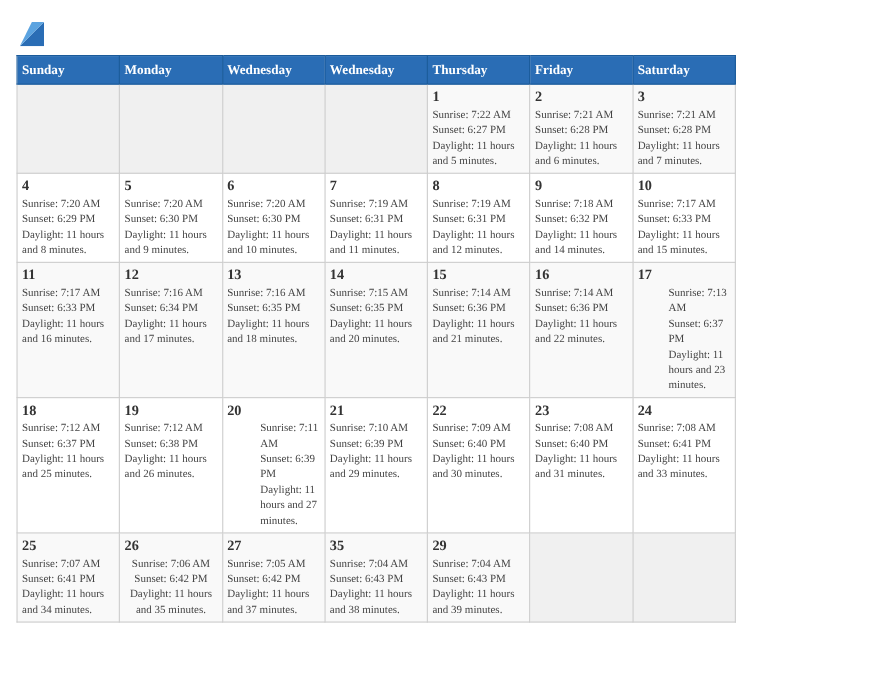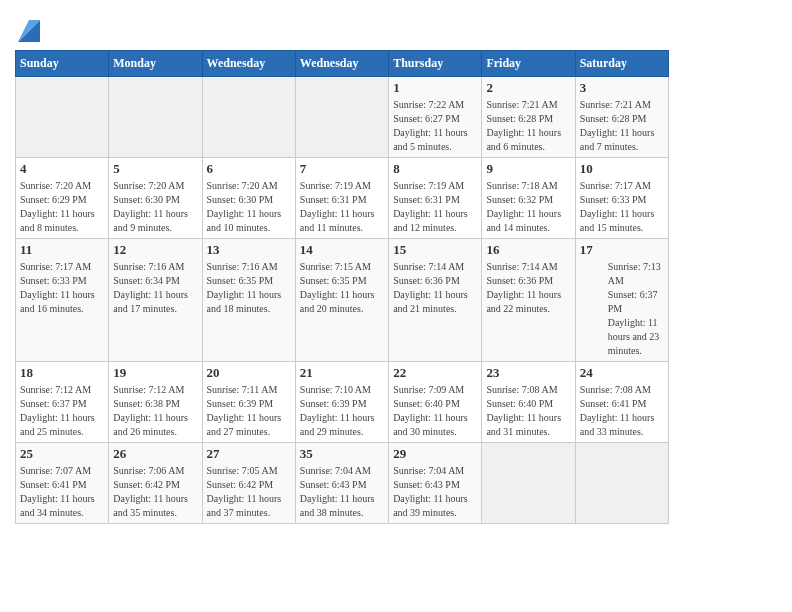--- a/index.html
+++ b/index.html
@@ -253,21 +253,21 @@
 Daylight: 11 hours and 25 minutes.</div>
           </td>
           <td>
             <span class="day-number">19</span>
             <div class="day-info" style="white-space: pre-line;">Sunrise: 7:12 AM
 Sunset: 6:38 PM
 Daylight: 11 hours and 26 minutes.</div>
           </td>
           <td>
             <span class="day-number">20</span>
-            <div class="day-info" style="white-space: pre-line;">Sunrise: 7:11 AM
+            <div class="day-info" style="white-space: pre-line; margin-left: 30px;">Sunrise: 7:11 AM
 Sunset: 6:39 PM
 Daylight: 11 hours and 27 minutes.</div>
           </td>
           <td>
             <span class="day-number">21</span>
             <div class="day-info" style="white-space: pre-line;">Sunrise: 7:10 AM
 Sunset: 6:39 PM
 Daylight: 11 hours and 29 minutes.</div>
           </td>
           <td>
@@ -291,21 +291,21 @@
         </tr>
         <tr>
           <td>
             <span class="day-number">25</span>
             <div class="day-info" style="white-space: pre-line;">Sunrise: 7:07 AM
 Sunset: 6:41 PM
 Daylight: 11 hours and 34 minutes.</div>
           </td>
           <td>
             <span class="day-number">26</span>
-            <div class="day-info" style="white-space: pre-line;">Sunrise: 7:06 AM
+            <div class="day-info" style="white-space: pre-line; text-align: center;">Sunrise: 7:06 AM
 Sunset: 6:42 PM
 Daylight: 11 hours and 35 minutes.</div>
           </td>
           <td>
             <span class="day-number">27</span>
             <div class="day-info" style="white-space: pre-line;">Sunrise: 7:05 AM
 Sunset: 6:42 PM
 Daylight: 11 hours and 37 minutes.</div>
           </td>
           <td>

